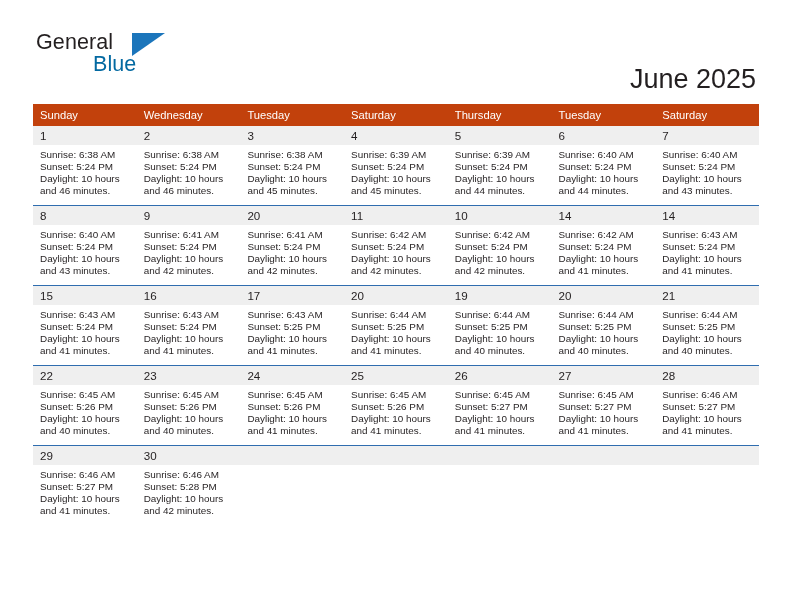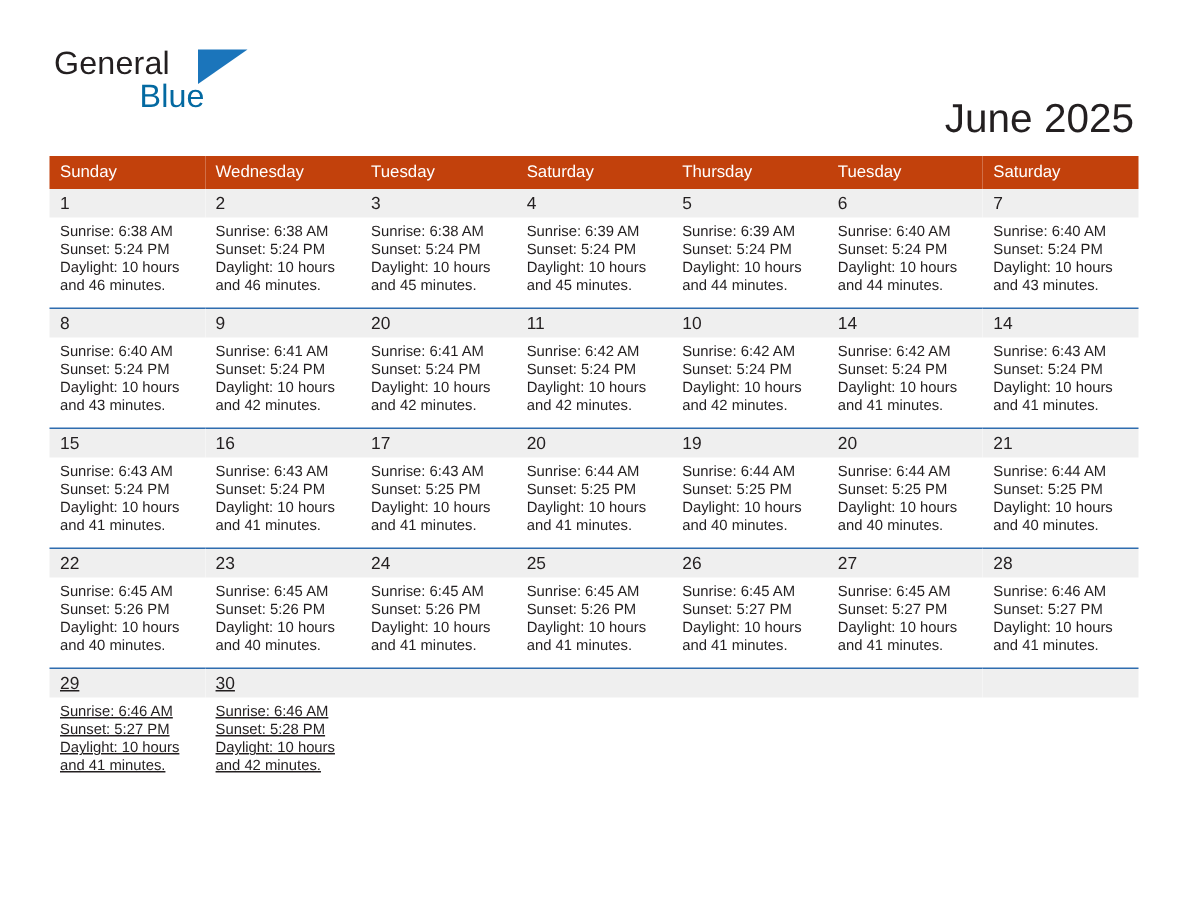--- a/index.html
+++ b/index.html
@@ -109,21 +109,20 @@
   .calendar td {
     vertical-align: top;
     padding: 0;
     border: none;
     border-bottom: 1.3px solid #2f6daf;
     background: #ffffff;
     height: 79px;
   }
   .calendar tr.week:last-child td {
     border-bottom: none;
-    text-decoration: underline;
   }
   .daynum {
     background: #efefef;
     font-size: 11.6px;
     color: #231f20;
     padding: 3px 0 3px 7px;
     height: 13px;
     line-height: 13px;
   }
   .details {

